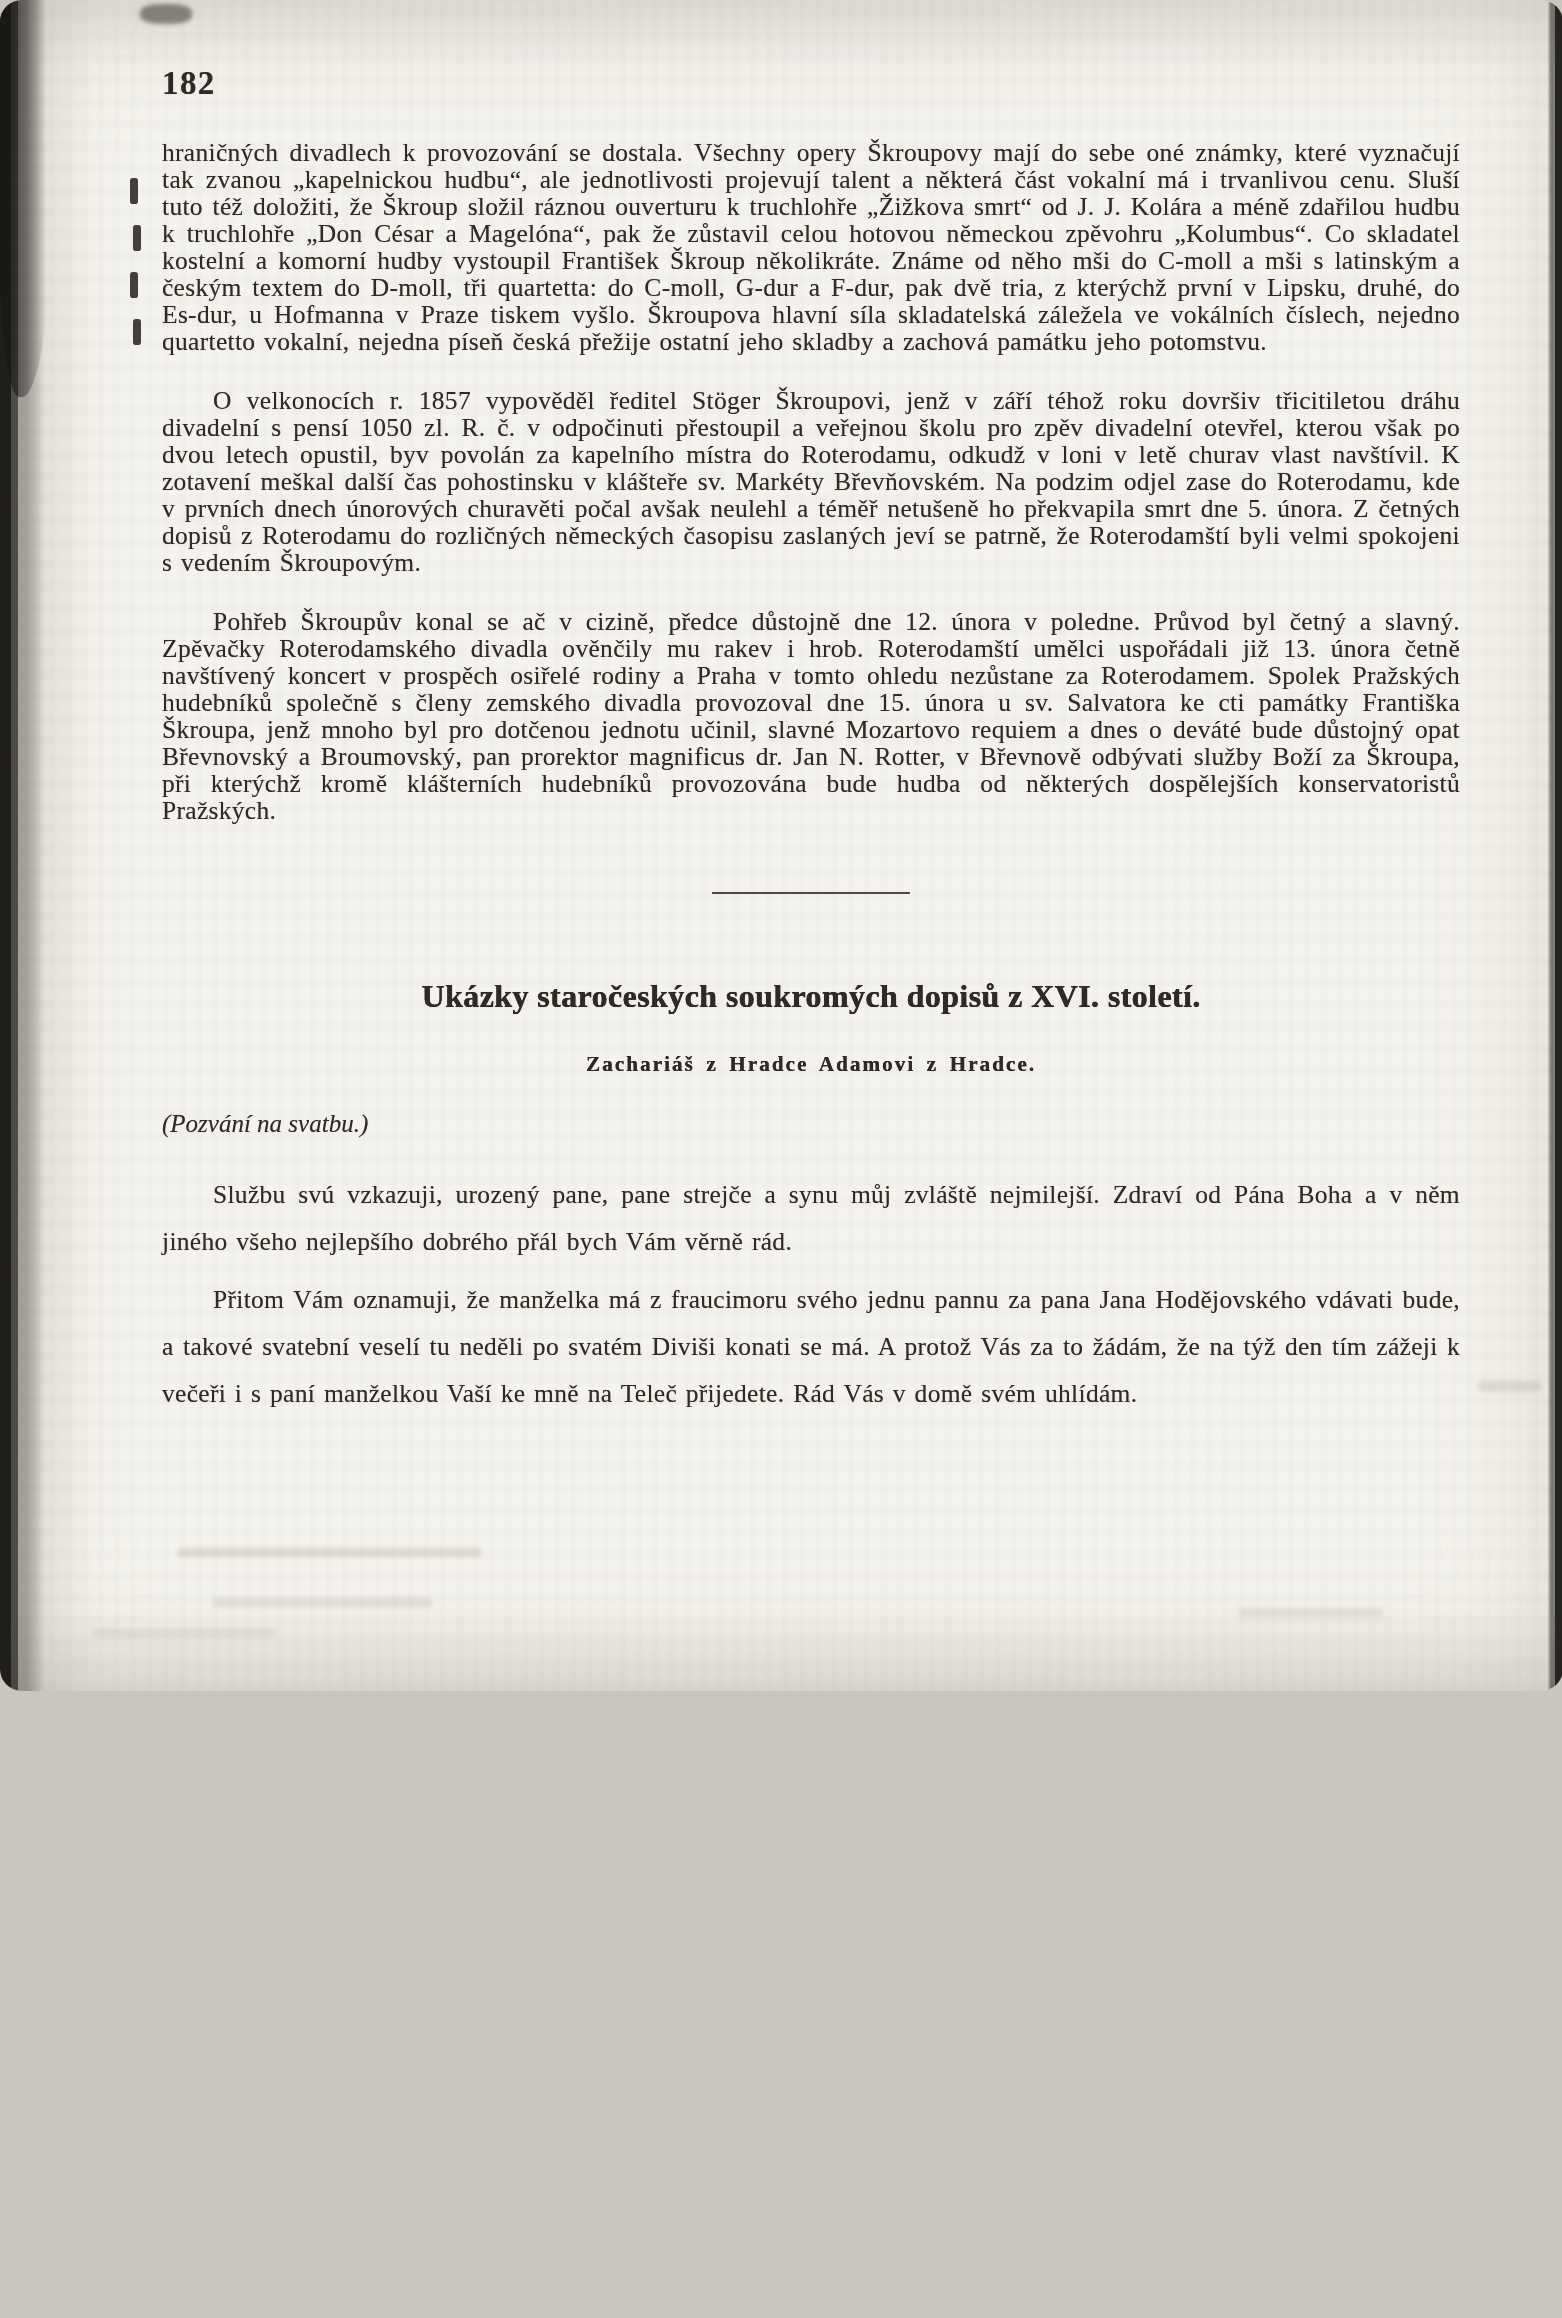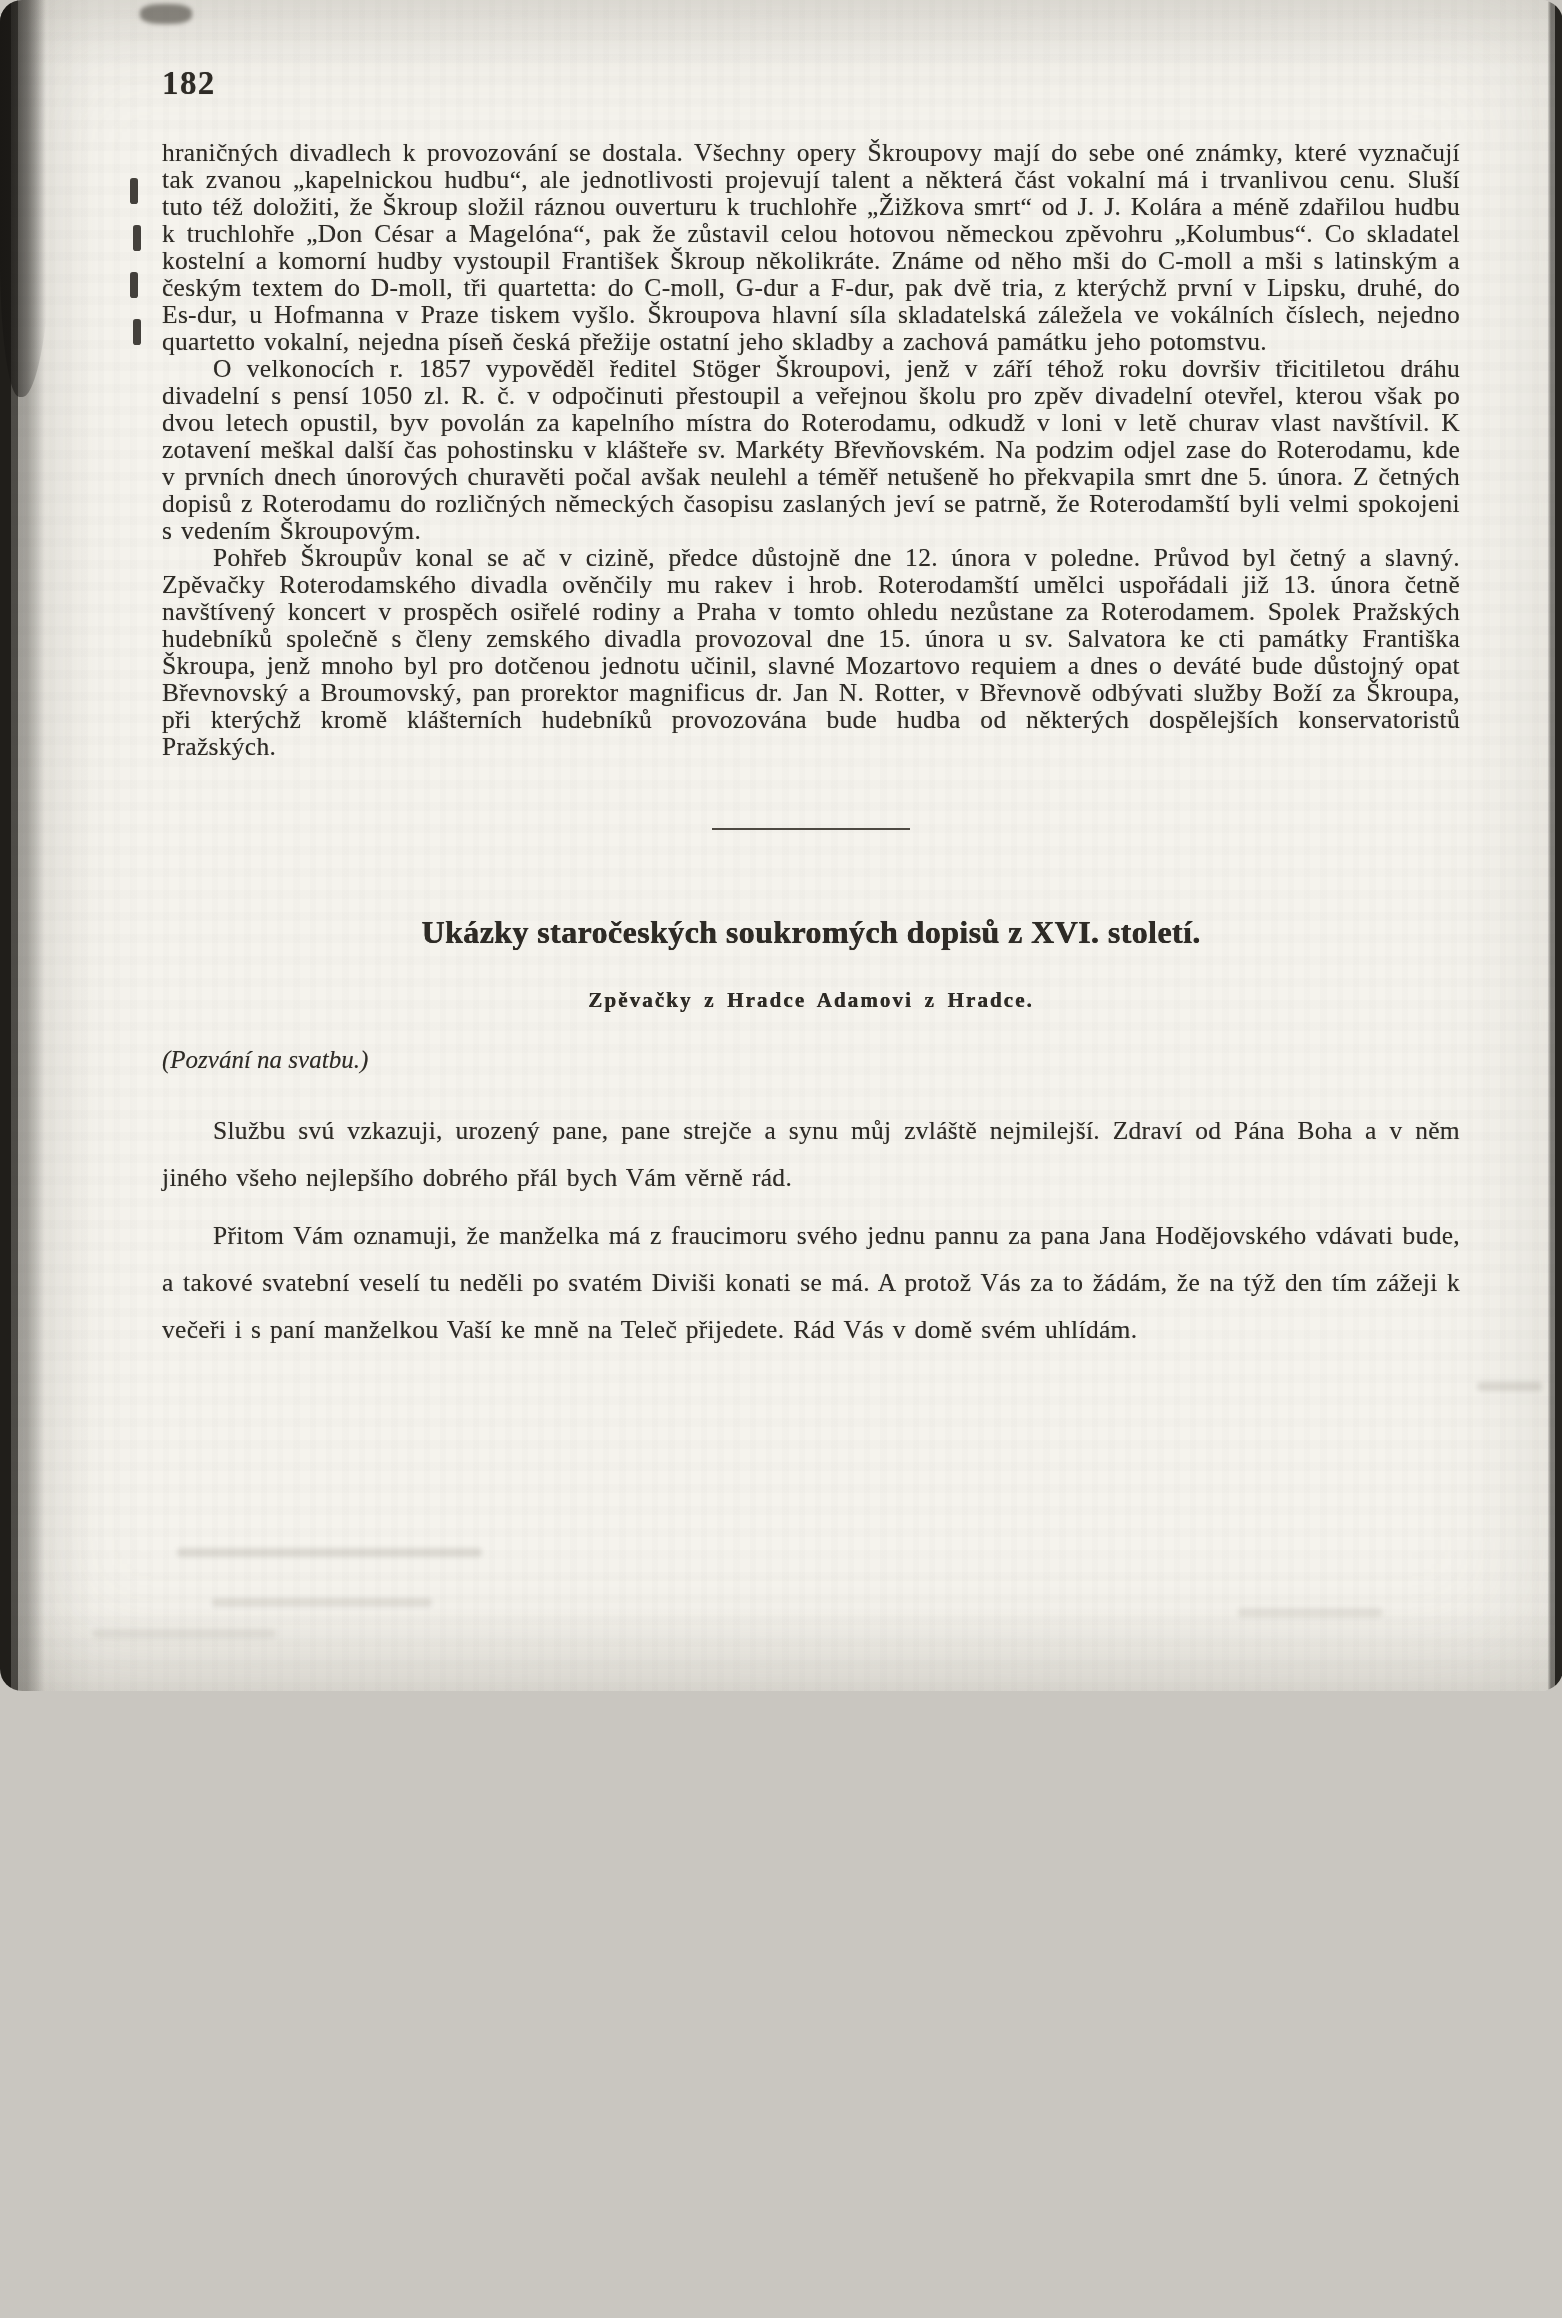--- a/index.html
+++ b/index.html
@@ -70,21 +70,21 @@
   .body-par, .letter-par {
     margin: 0;
     font-size: 25.5px;
     line-height: 27px;
     text-align: justify;
     letter-spacing: 0.3px;
     word-spacing: 2.1px;
     text-shadow: 0 0 0.7px rgba(46,43,38,0.45);
   }
 
-  .indent { text-indent: 51px; }
+  .indent { text-indent: 51px; margin-top: 32px; }
 
   .divider {
     width: 198px;
     margin: 68px auto 0 auto;
     border-top: 2.1px solid #4d4942;
   }
 
   .section-title {
     margin: 84px 0 0 0;
     font-size: 32px;
@@ -183,21 +183,21 @@
     <p class="body-par">hraničných divadlech k provozování se dostala. Všechny opery Škroupovy mají do sebe oné známky, které vyznačují tak zvanou „kapelnickou hudbu“, ale jednotlivosti projevují talent a některá část vokalní má i trvanlivou cenu. Sluší tuto též doložiti, že Škroup složil ráznou ouverturu k truchlohře „Žižkova smrt“ od J. J. Kolára a méně zdařilou hudbu k truchlohře „Don César a Magelóna“, pak že zůstavil celou hotovou německou zpěvohru „Kolumbus“. Co skladatel kostelní a komorní hudby vystoupil František Škroup několikráte. Známe od něho mši do C-moll a mši s latinským a českým textem do D-moll, tři quartetta: do C-moll, G-dur a F-dur, pak dvě tria, z kterýchž první v Lipsku, druhé, do Es-dur, u Hofmanna v Praze tiskem vyšlo. Škroupova hlavní síla skladatelská záležela ve vokálních číslech, nejedno quartetto vokalní, nejedna píseň česká přežije ostatní jeho skladby a zachová památku jeho potomstvu.</p>
 
     <p class="body-par indent">O velkonocích r. 1857 vypověděl ředitel Stöger Škroupovi, jenž v září téhož roku dovršiv třicitiletou dráhu divadelní s pensí 1050 zl. R. č. v odpočinuti přestoupil a veřejnou školu pro zpěv divadelní otevřel, kterou však po dvou letech opustil, byv povolán za kapelního místra do Roterodamu, odkudž v loni v letě churav vlast navštívil. K zotavení meškal další čas pohostinsku v klášteře sv. Markéty Břevňovském. Na podzim odjel zase do Roterodamu, kde v prvních dnech únorových churavěti počal avšak neulehl a téměř netušeně ho překvapila smrt dne 5. února. Z četných dopisů z Roterodamu do rozličných německých časopisu zaslaných jeví se patrně, že Roterodamští byli velmi spokojeni s vedením Škroupovým.</p>
 
     <p class="body-par indent">Pohřeb Škroupův konal se ač v cizině, předce důstojně dne 12. února v poledne. Průvod byl četný a slavný. Zpěvačky Roterodamského divadla ověnčily mu rakev i hrob. Roterodamští umělci uspořádali již 13. února četně navštívený koncert v prospěch osiřelé rodiny a Praha v tomto ohledu nezůstane za Roterodamem. Spolek Pražských hudebníků společně s členy zemského divadla provozoval dne 15. února u sv. Salvatora ke cti památky Františka Škroupa, jenž mnoho byl pro dotčenou jednotu učinil, slavné Mozartovo requiem a dnes o deváté bude důstojný opat Břevnovský a Broumovský, pan prorektor magnificus dr. Jan N. Rotter, v Břevnově odbývati služby Boží za Škroupa, při kterýchž kromě klášterních hudebníků provozována bude hudba od některých dospělejších konservatoristů Pražských.</p>
 
     <div class="divider"></div>
 
     <h1 class="section-title">Ukázky staročeských soukromých dopisů z XVI. století.</h1>
 
-    <h2 class="letter-heading">Zpěvačky z Hradce Adamovi z Hradce.</h2>
+    <h2 class="letter-heading">Zachariáš z Hradce Adamovi z Hradce.</h2>
 
     <div class="letter-subnote">(Pozvání na svatbu.)</div>
 
     <p class="letter-par indent">Službu svú vzkazuji, urozený pane, pane strejče a synu můj zvláště nejmilejší. Zdraví od Pána Boha a v něm jiného všeho nejlepšího dobrého přál bych Vám věrně rád.</p>
 
     <p class="letter-par indent">Přitom Vám oznamuji, že manželka má z fraucimoru svého jednu pannu za pana Jana Hodějovského vdávati bude, a takové svatební veselí tu neděli po svatém Diviši konati se má. A protož Vás za to žádám, že na týž den tím zážeji k večeři i s paní manželkou Vaší ke mně na Teleč přijedete. Rád Vás v domě svém uhlídám.</p>
 
   </div>
 </div>
 

